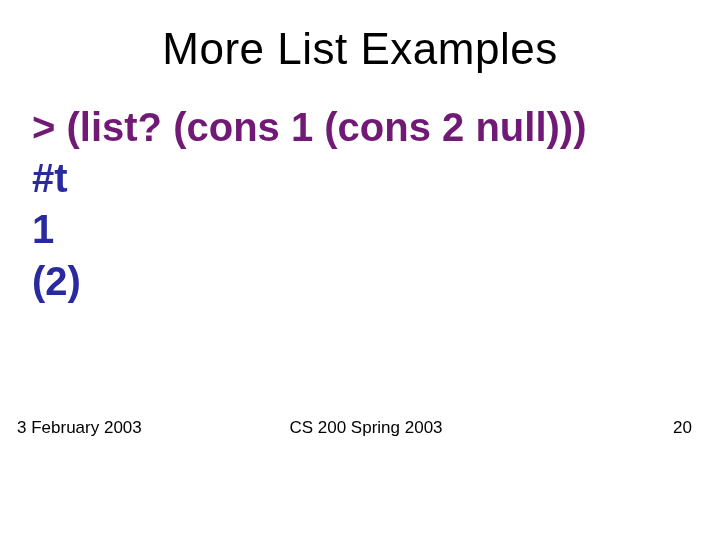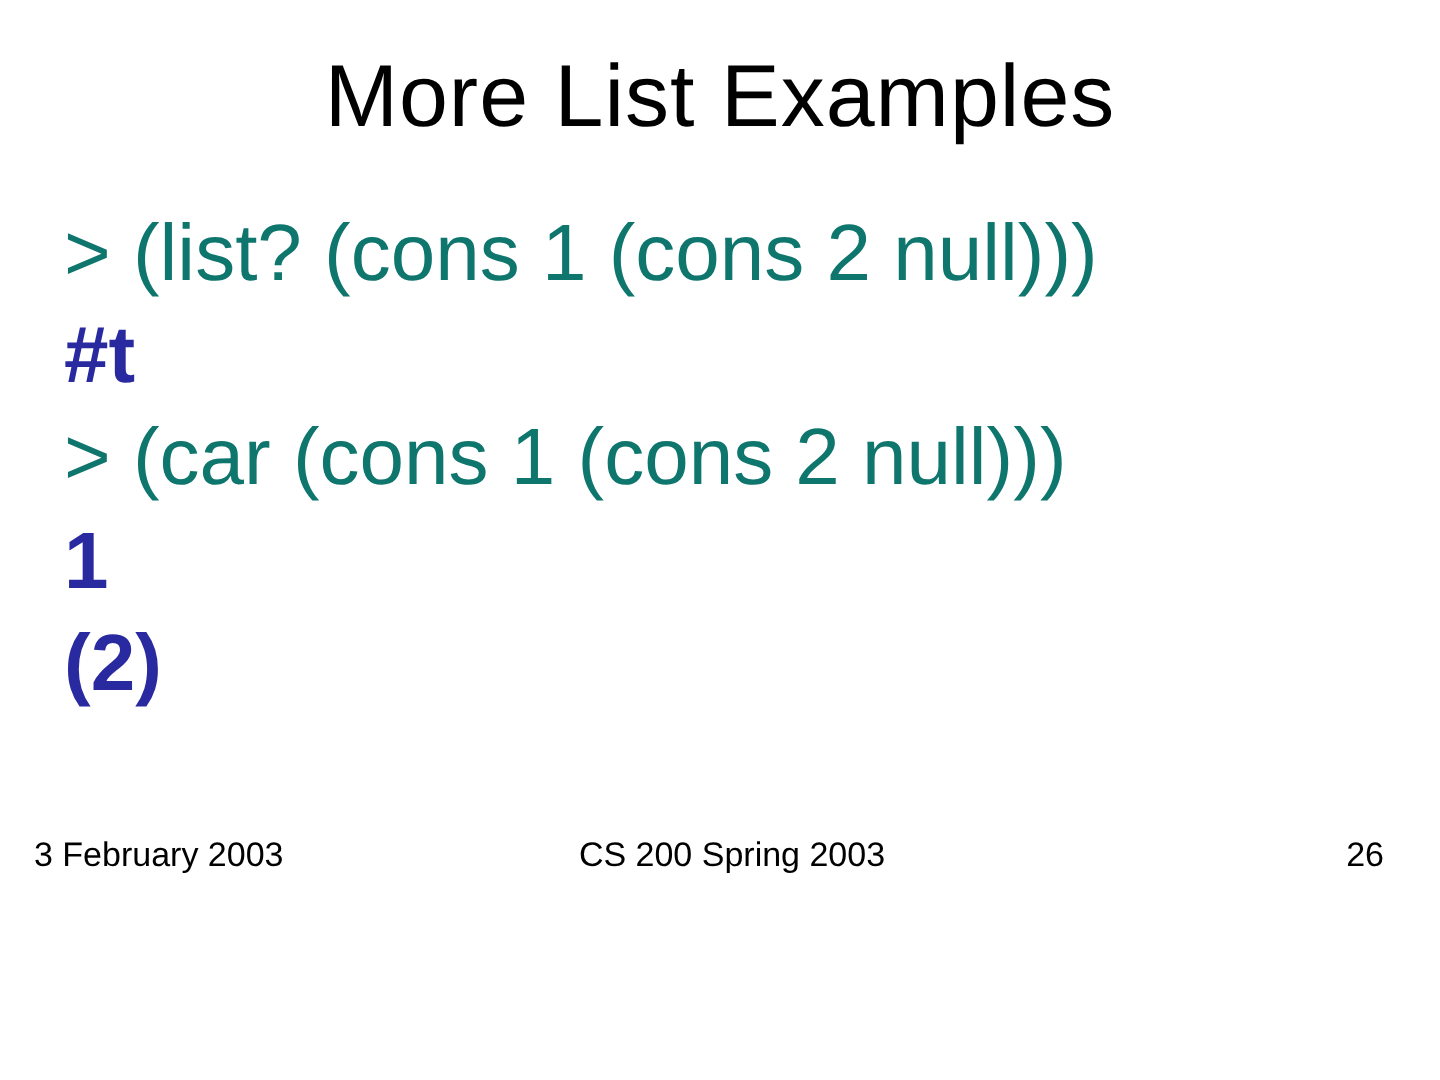--- a/index.html
+++ b/index.html
@@ -1,38 +1,37 @@
 <!DOCTYPE html>
 <html><head>
 <meta charset="utf-8">
 <style>
   * { margin: 0; padding: 0; box-sizing: border-box; }
   html, body { width: 720px; height: 540px; background: #fff; font-family: Arial, Helvetica, sans-serif; color: #000; }
   .slide { width: 720px; height: 452px; position: relative; padding: 18px 24px 0 24px; }
   .title { font-size: 44px; text-align: center; margin-top: 6px; margin-bottom: 28px; font-weight: 400; letter-spacing: 0.5px; }
   .body { font-size: 40px; line-height: 1.28; font-family: "Trebuchet MS", Verdana, Arial, sans-serif; padding-left: 8px; }
-  .prompt { color: #0f766e; font-weight: 400; }
+  .prompt { color: #701a75; font-weight: 700; }
   .result { color: #2a2aa0; font-weight: 700; }
   .footer { position: absolute; bottom: 14px; left: 0; width: 100%; padding: 0 28px; font-size: 17px; color: #000; font-family: Arial, Helvetica, sans-serif; }
   .footer-left { position: absolute; left: 17px; bottom: 0; }
   .footer-center { position: absolute; left: 0; width: 100%; text-align: center; bottom: 0; padding-left: 12px; }
   .footer-right { position: absolute; right: 28px; bottom: 0; }
 </style>
 </head>
 <body>
 
 <div class="slide">
   <h1 class="title">More List Examples</h1>
 
   <div class="body">
     <div class="prompt">&gt; (list? (cons 1 (cons 2 null)))</div>
     <div class="result">#t</div>
-    <div class="prompt">&gt; (car (cons 1 (cons 2 null)))</div>
     <div class="result">1</div>
     <div class="result">(2)</div>
   </div>
 
   <div class="footer">
     <span class="footer-left">3 February 2003</span>
     <span class="footer-center">CS 200 Spring 2003</span>
-    <span class="footer-right">26</span>
+    <span class="footer-right">20</span>
   </div>
 </div>
 
 </body></html>

